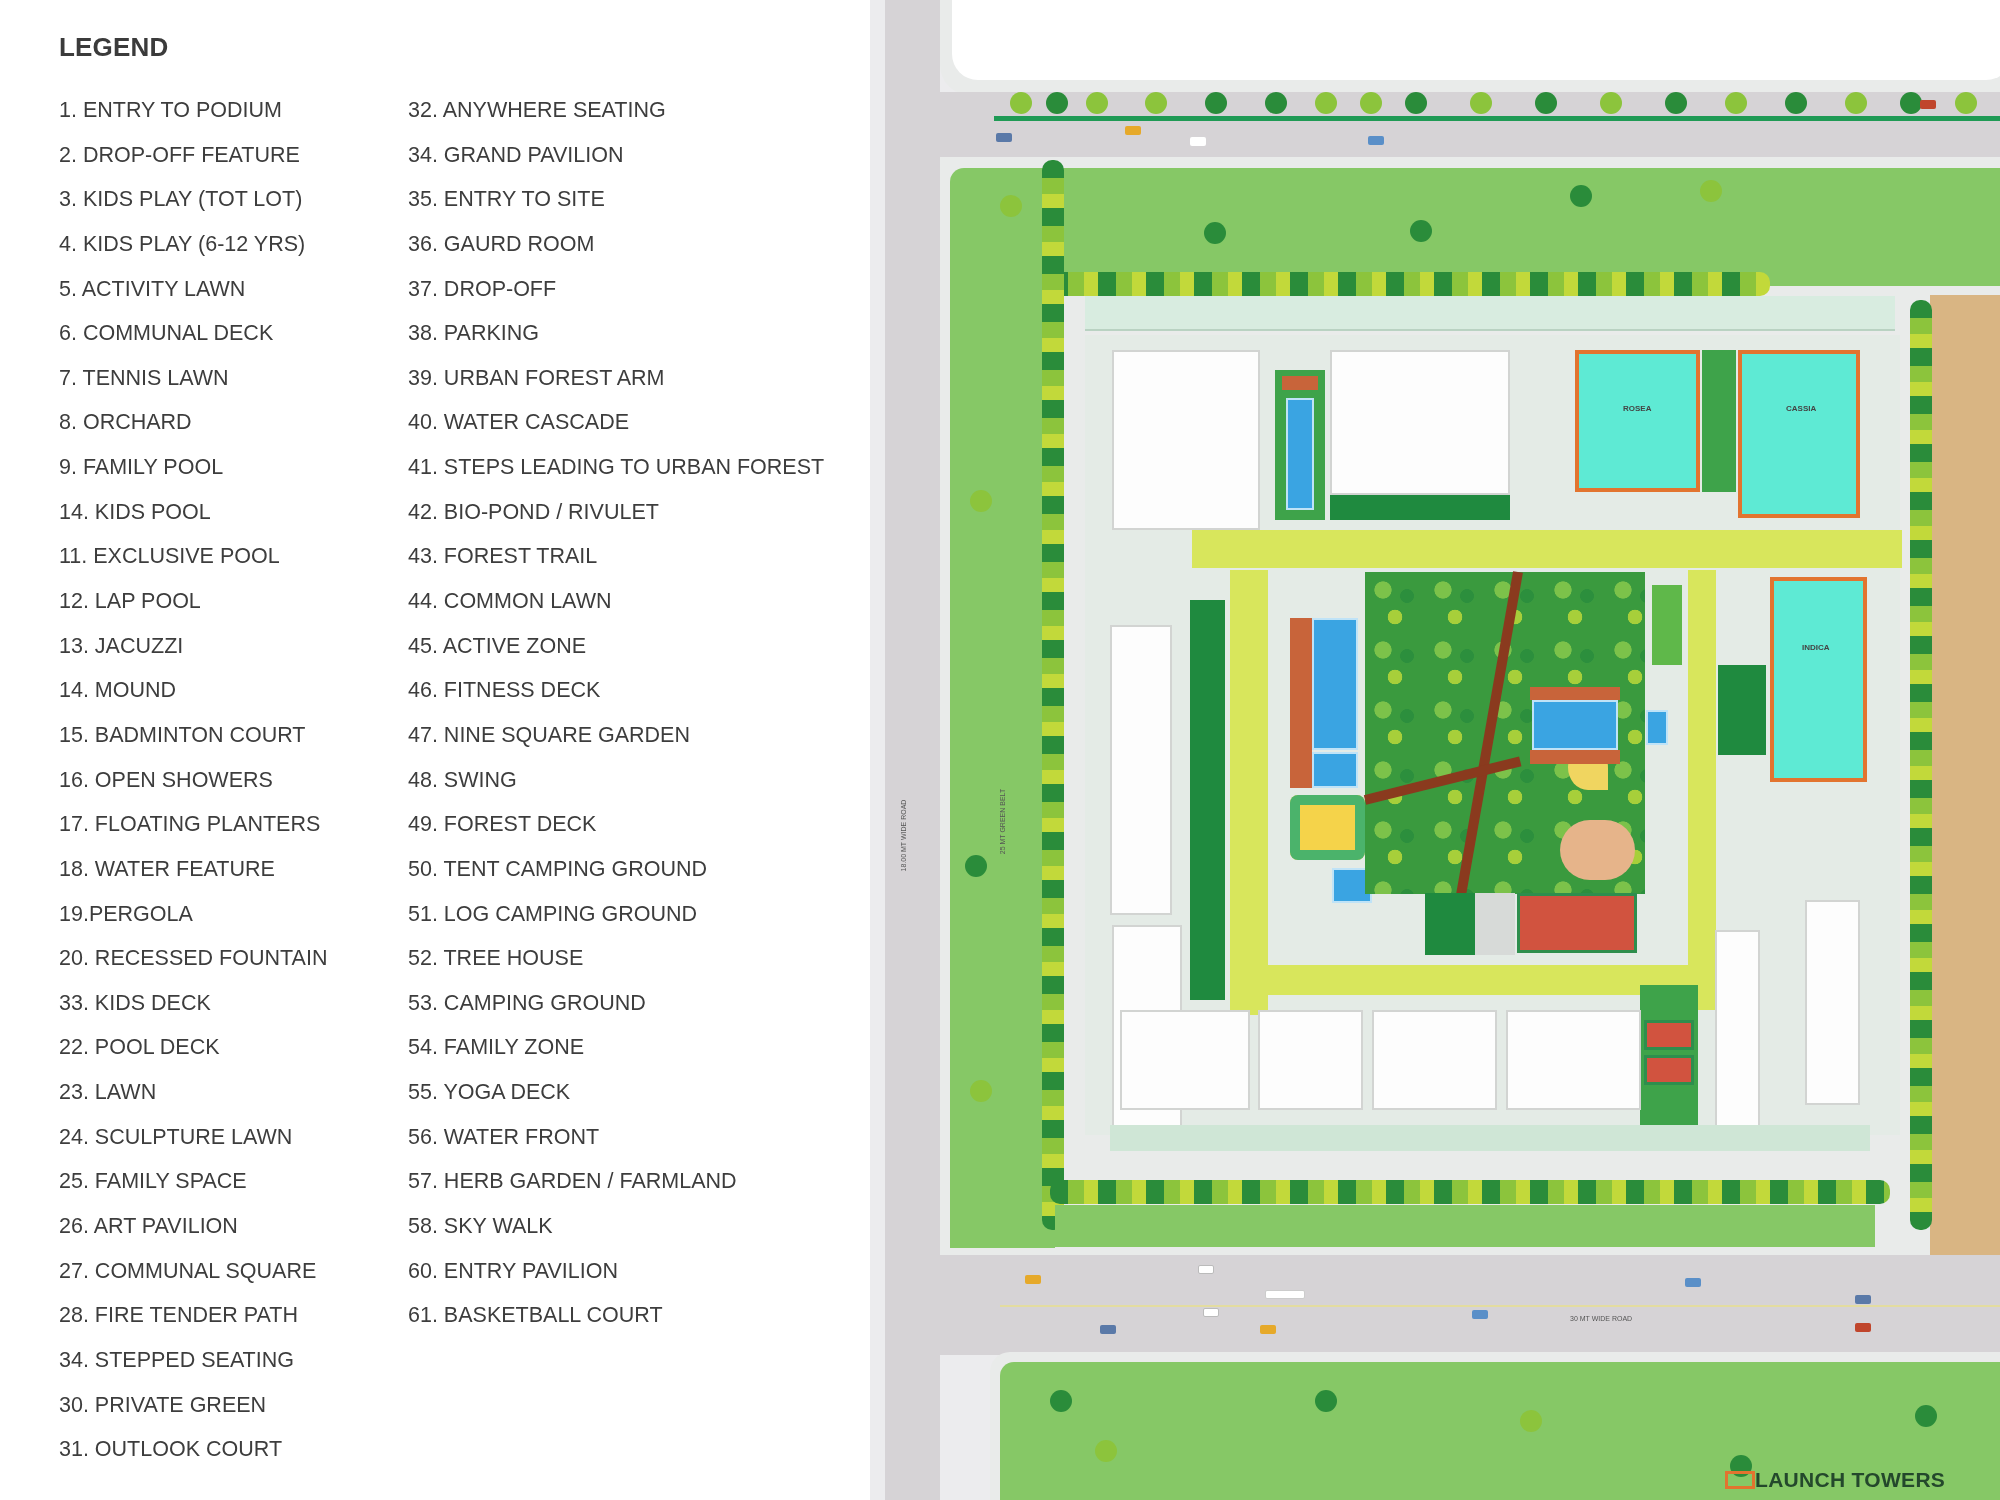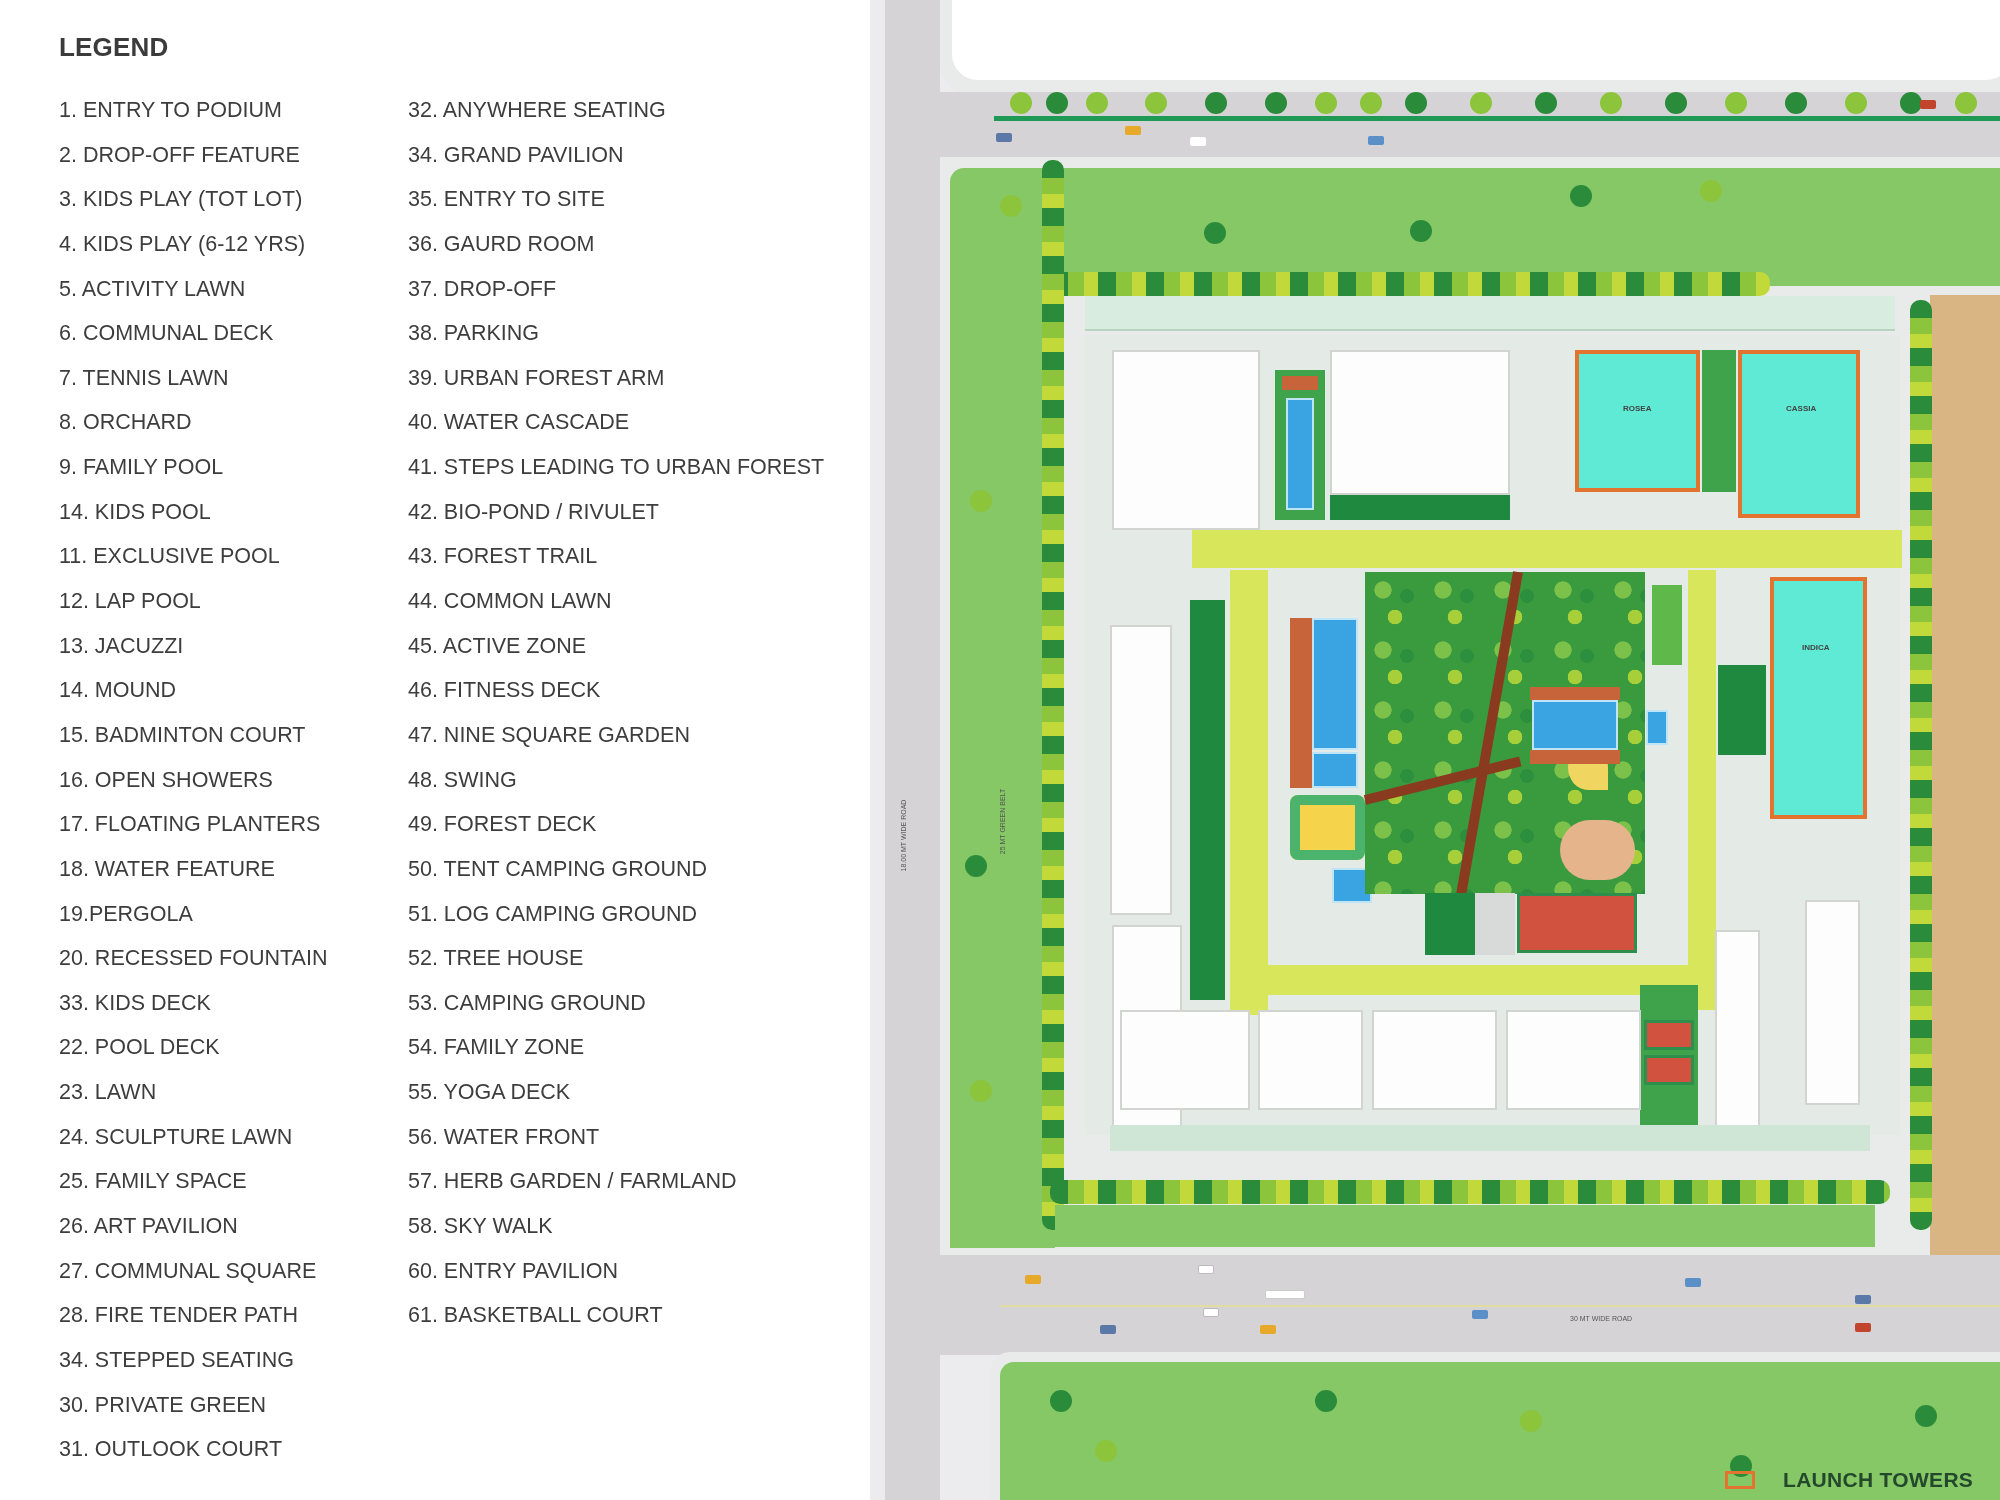--- a/index.html
+++ b/index.html
@@ -35,21 +35,21 @@
                          #3a9a3e; }
   .trail { background: #8a3a1e; }
   .tree { position: absolute; width: 22px; height: 22px; border-radius: 50%; }
   .tree.t1 { background: #2a8c3a; }
   .tree.t2 { background: #8cc43c; }
   .car { position: absolute; width: 16px; height: 9px; border-radius: 2px; }
   .map-label { position: absolute; font-size: 8px; color: #444; font-weight: bold; white-space: nowrap; }
   .road-label { position: absolute; font-size: 7px; color: #555; white-space: nowrap; }
   .vlabel { transform: rotate(-90deg); transform-origin: center; }
 
-  #launch-legend { position: absolute; left: 1725px; top: 1468px; display: flex; align-items: center; gap: 28px; }
+  #launch-legend { position: absolute; left: 1725px; top: 1468px; display: flex; align-items: center; gap: 0; }
   #launch-swatch { width: 30px; height: 18px; border: 3px solid #e2742f; background: transparent; }
   #launch-text { font-size: 21px; color: #24482c; font-weight: bold; letter-spacing: 0.3px; }
 </style>
 </head>
 <body>
 
 <div id="legend">
   <div id="legend-title">LEGEND</div>
   <div class="legend-col c1" id="col1">
       <div class="legend-item">1. ENTRY TO PODIUM</div>
@@ -206,21 +206,21 @@
   <div class="abs trail" style="left:495px; top:795px; width:160px; height:10px; transform:rotate(-14deg); transform-origin:left center;"></div>
   <div class="abs" style="left:690px; top:820px; width:75px; height:60px; background:#e6b48a; border-radius:30px;"></div>
   <div class="abs" style="left:698px; top:745px; width:40px; height:45px; background:#f0d560; border-radius:50% 50% 0 50%;"></div>
 
   <div class="abs deck" style="left:660px; top:687px; width:90px; height:13px;"></div>
   <div class="abs pool" style="left:662px; top:700px; width:86px; height:50px;"></div>
   <div class="abs deck" style="left:660px; top:750px; width:90px; height:14px;"></div>
   <div class="abs pool" style="left:776px; top:710px; width:22px; height:35px;"></div>
   <div class="abs" style="left:782px; top:585px; width:30px; height:80px; background:#5fb84a;"></div>
 
-  <div class="abs bldg-launch" style="left:900px; top:577px; width:97px; height:242px;">
+  <div class="abs bldg-launch" style="left:900px; top:577px; width:97px; height:205px;">
     <div class="map-label" style="left:28px; top:62px;">INDICA</div>
   </div>
   <div class="abs green-dark" style="left:848px; top:665px; width:48px; height:90px;"></div>
 
   <div class="abs green-dark" style="left:555px; top:893px; width:50px; height:62px;"></div>
   <div class="abs" style="left:605px; top:893px; width:40px; height:62px; background:#d7dad8;"></div>
   <div class="abs court" style="left:647px; top:893px; width:120px; height:60px;"></div>
 
   <div class="abs bldg" style="left:845px; top:930px; width:45px; height:215px;"></div>
   <div class="abs bldg" style="left:935px; top:900px; width:55px; height:205px;"></div>

